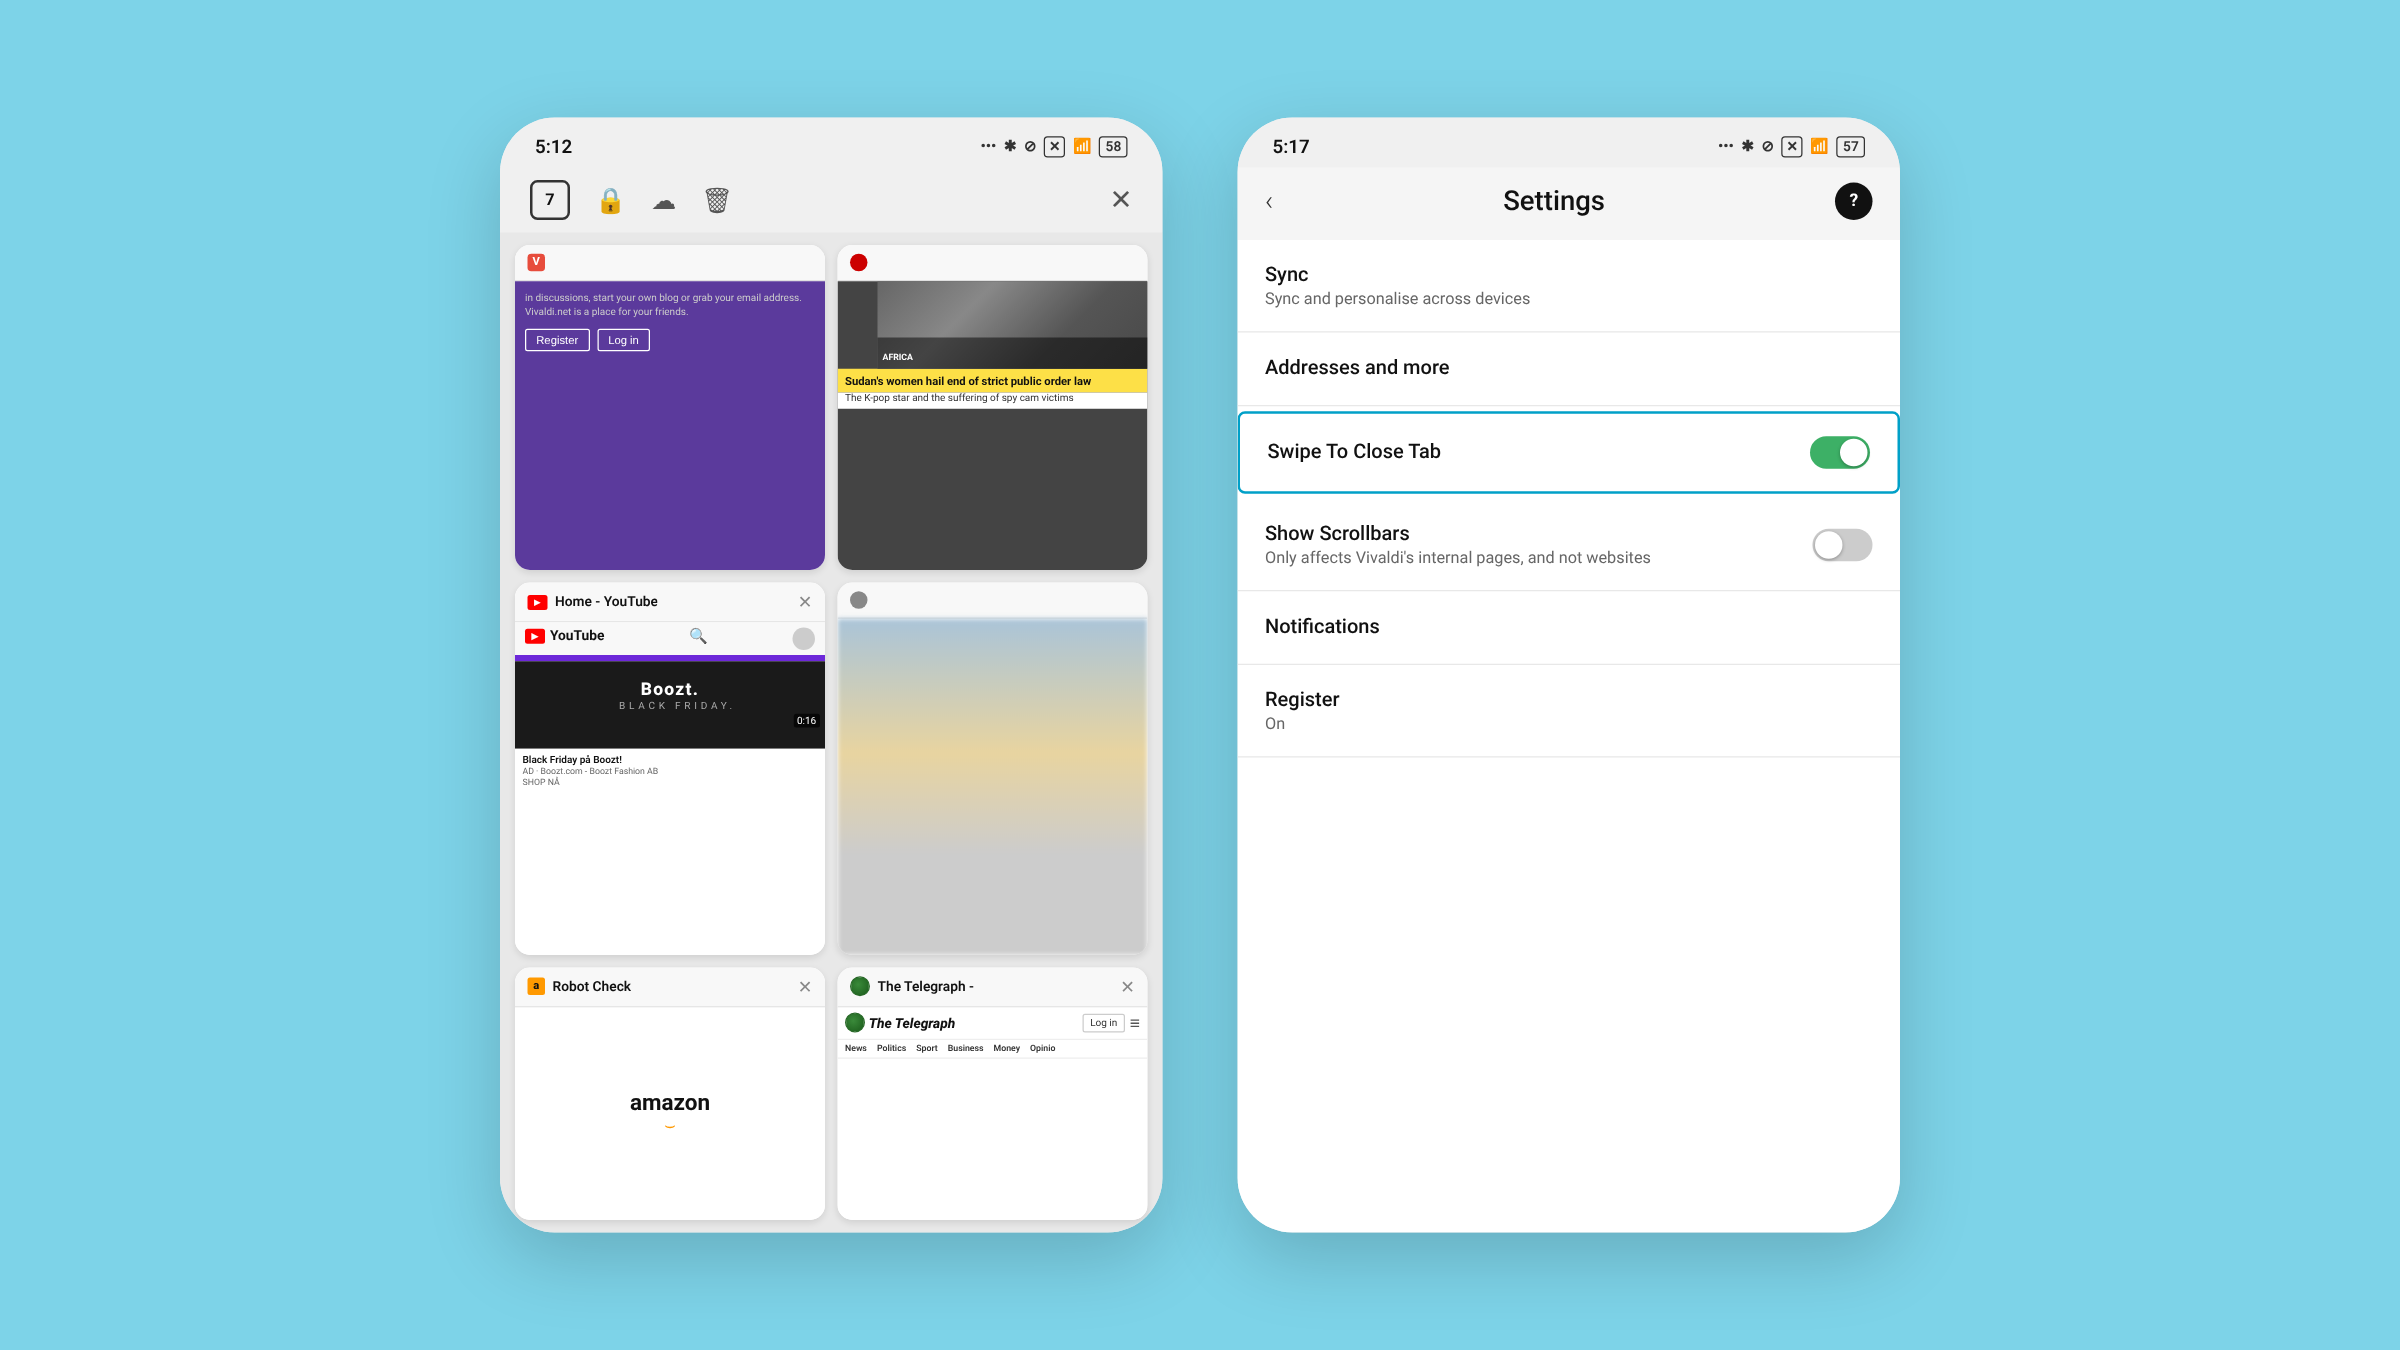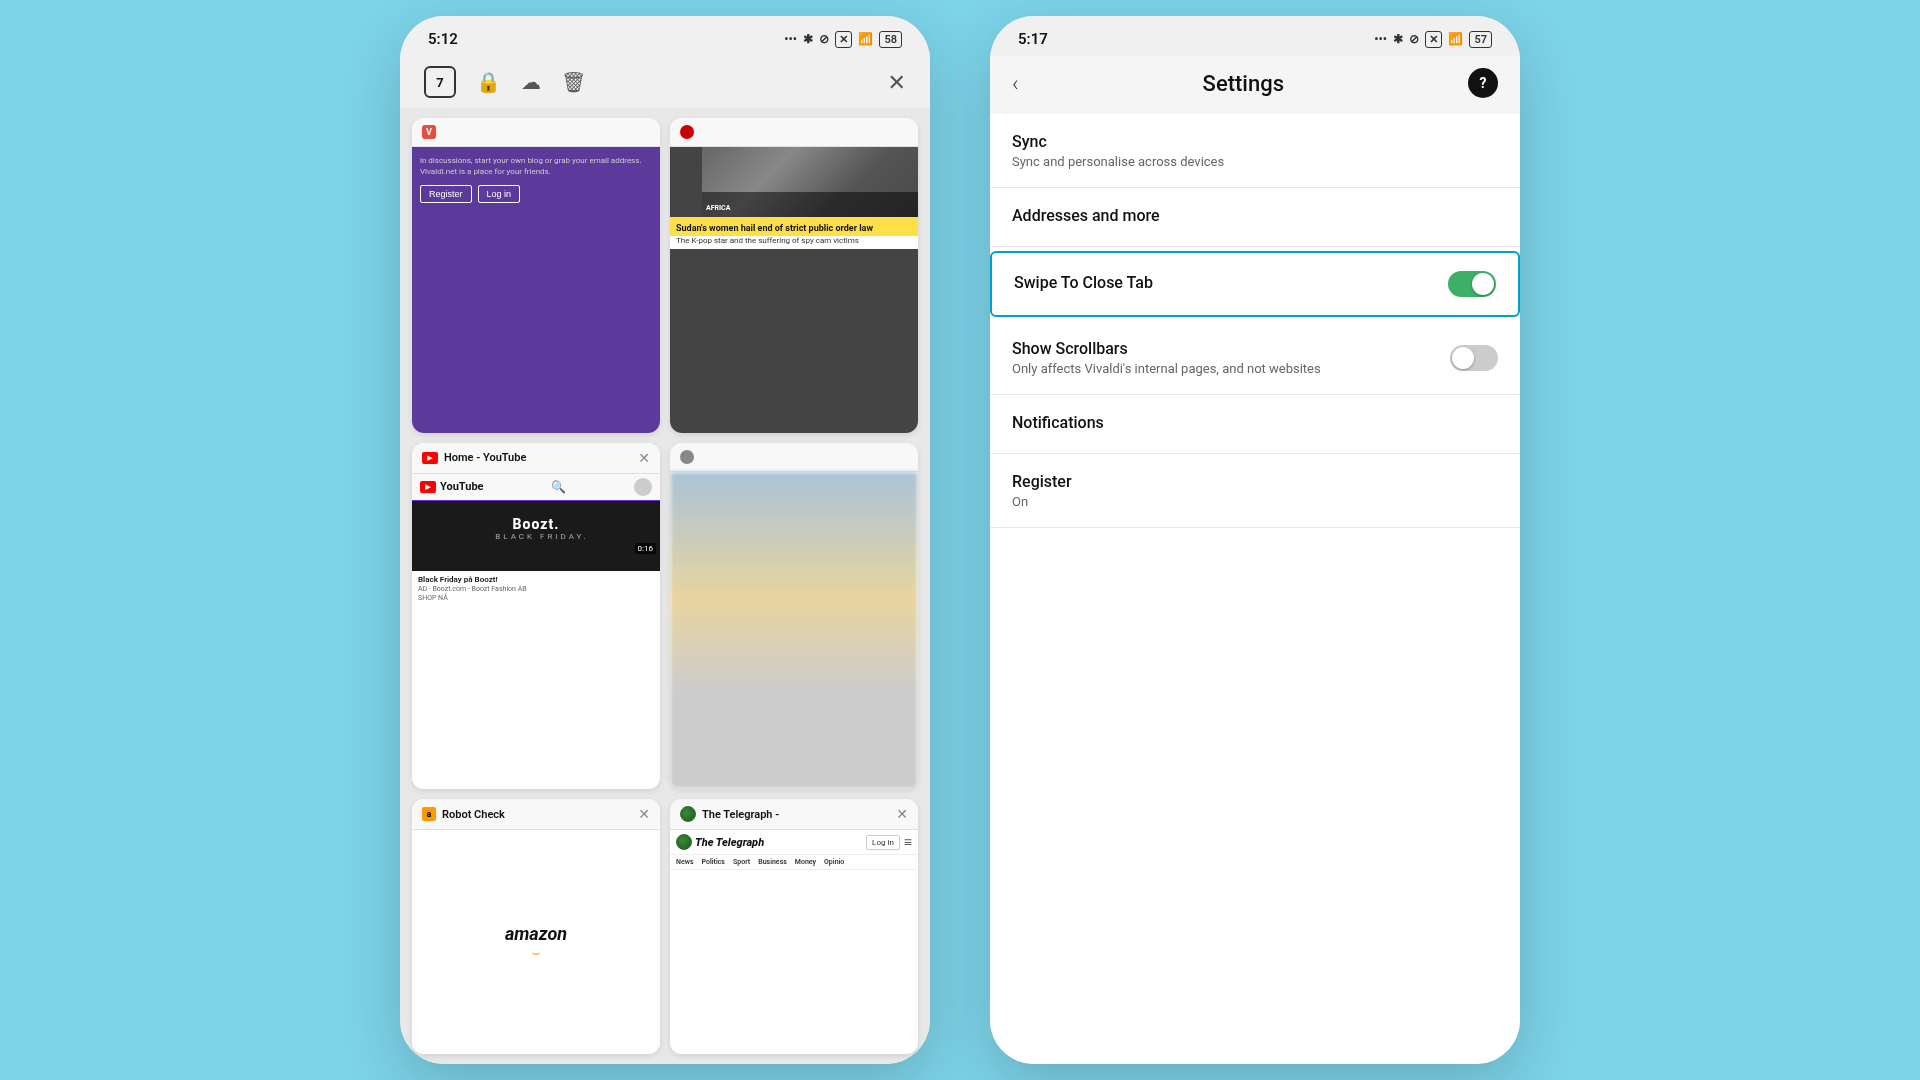--- a/index.html
+++ b/index.html
@@ -13,21 +13,21 @@
       gap: 60px;
       font-family: -apple-system, 'Roboto', sans-serif;
       overflow: hidden;
     }
 
     
     .phone {
       background: #f0f0f0;
       border-radius: 44px;
       width: 530px;
-      height: 1048px;
+      height: 892px;
       box-shadow: 0 20px 60px rgba(0,0,0,0.18);
       display: flex;
       flex-direction: column;
       overflow: hidden;
       position: relative;
     }
 
     .phone-top-bar {
       display: flex;
       justify-content: space-between;
@@ -238,23 +238,23 @@
     .yt-preview {
       background: #fff;
       flex: 1;
       display: flex;
       flex-direction: column;
     }
     .yt-bar {
       background: #f8f8f8;
       padding: 4px 8px;
       display: flex;
-      align-items: center;
+      align-items: flex-start;
       justify-content: space-between;
-      border-bottom: 1px solid #6d28d9;
+      border-bottom: 5px solid #6d28d9;
     }
     .yt-logo-small {
       display: flex;
       align-items: center;
       gap: 4px;
       font-size: 11px;
       font-weight: 700;
       color: #111;
     }
     .yt-icon-sm {
@@ -336,21 +336,20 @@
       flex: 1;
       display: flex;
       flex-direction: column;
       align-items: center;
       justify-content: center;
     }
     .amazon-logo {
       font-size: 18px;
       font-weight: 700;
       color: #111;
-      font-style: italic;
     }
     .amazon-arrow {
       color: #ff9900;
       font-size: 14px;
     }
 
     
     .telegraph-preview {
       background: #fff;
       flex: 1;

